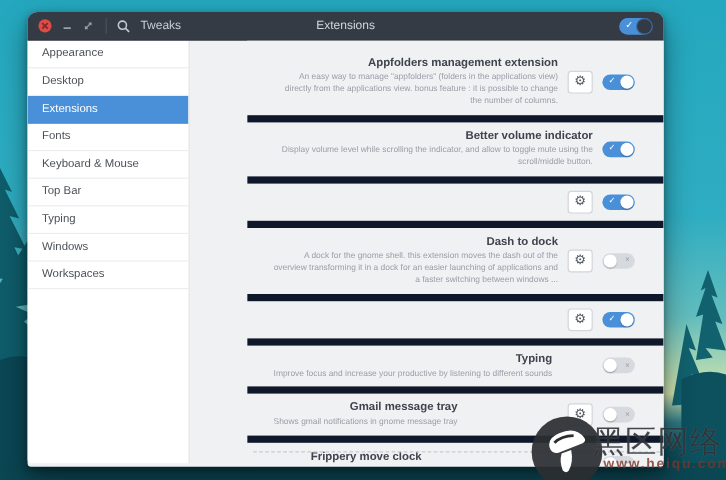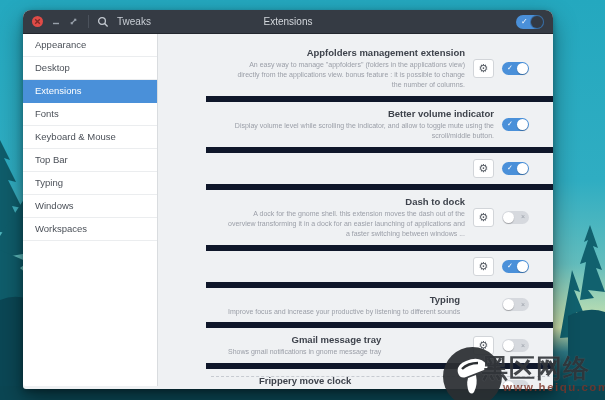--- a/index.html
+++ b/index.html
@@ -64,21 +64,21 @@
   .toggle.on .knob{right:1px;}
   .toggle.off .knob{left:1px;}
   .toggle .mark{position:absolute;top:50%;transform:translateY(-52%);font-size:7px;line-height:1;}
   .toggle.on .mark{left:5px;color:#ffffff;}
   .toggle.off .mark{right:4px;color:#9aa0a9;}
   .cutoff-divider{position:absolute;left:5px;right:3px;bottom:9px;border-top:1px dashed #c7cbd1;}
   
   .watermark{position:absolute;left:0;top:0;width:605px;height:400px;pointer-events:none;}
   .wm-circle{position:absolute;left:443px;top:347px;width:59px;height:59px;border-radius:50%;
     background:rgba(43,46,49,.93);display:flex;align-items:center;justify-content:center;}
-  .wm-text{position:absolute;left:482px;top:351px;font-size:26px;font-weight:700;letter-spacing:1px;
+  .wm-text{position:absolute;left:494px;top:351px;font-size:26px;font-weight:400;letter-spacing:1px;
     color:rgba(42,45,50,.88);white-space:nowrap;text-shadow:0 0 1px rgba(255,255,255,.25);}
   .wm-subtext{position:absolute;left:503px;top:381px;font-size:11.5px;font-weight:bold;
     color:rgba(125,52,40,.82);white-space:nowrap;letter-spacing:1.5px;}
 </style>
 </head>
 <body>
 
 <div class="screen">
 
   <svg class="wallpaper-svg" viewBox="0 0 605 400" aria-hidden="true">

